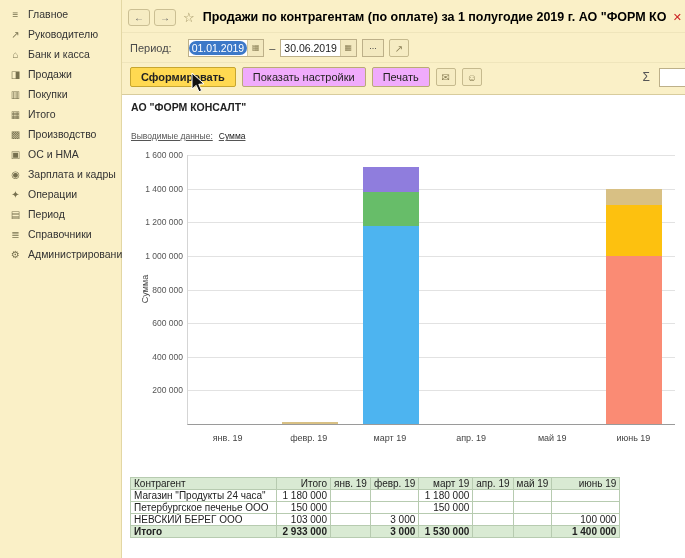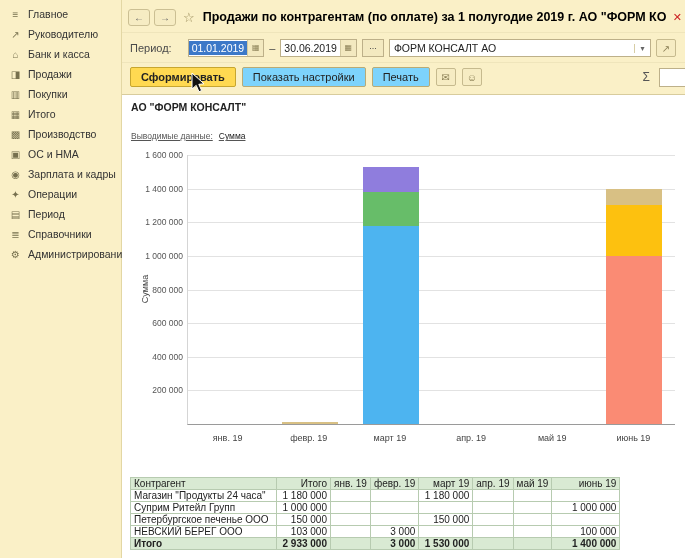--- a/index.html
+++ b/index.html
@@ -22,36 +22,36 @@
   .navrow{position:absolute;left:6px;top:7px;right:3px;height:20px;display:flex;align-items:center;gap:4px;}
   .navbtn{width:22px;height:17px;border:1px solid #cbbf93;background:#f6ecc3;border-radius:3px;
           font-size:10px;color:#666;line-height:13px;padding:0;cursor:pointer;font-family:inherit;}
   .star{color:#9a8c5a;font-size:13px;margin:0 4px 0 3px;cursor:pointer;}
   .title{font-weight:bold;font-size:12.5px;color:#000;white-space:nowrap;overflow:hidden;flex:1;}
   .close{color:#cc2222;font-weight:bold;font-size:11px;cursor:pointer;flex:none;margin-left:2px;}
 
   .filterrow{position:absolute;left:8px;top:38px;height:20px;display:flex;align-items:center;gap:5px;}
   .plabel{color:#4a4a4a;font-size:11px;margin-right:11px;}
   .field{display:flex;align-items:center;height:18px;border:1px solid #bdb089;background:#fff;box-sizing:border-box;}
-  .dval{font-size:10.5px;padding:1px 3px;color:#222;}
+  .dval{font-size:10.5px;padding:1px 3px;color:#222;border-radius:7px;}
   .dval.sel{background:#3c78c8;color:#fff;}
   .calbtn{width:15px;height:16px;border-left:1px solid #d4caa0;background:#f3e9c0;color:#8a7f55;
           font-size:8px;text-align:center;line-height:16px;cursor:pointer;}
   .dash{color:#444;}
   .morebtn{width:22px;height:18px;border:1px solid #bdb089;background:#f3e9c0;font-size:9px;
            line-height:8px;padding:0 0 4px 0;cursor:pointer;color:#444;font-family:inherit;}
   .combo{display:flex;align-items:center;height:18px;border:1px solid #bdb089;background:#fff;
          width:262px;box-sizing:border-box;}
   .cval{flex:1;font-size:10.5px;padding:0 4px;white-space:nowrap;overflow:hidden;}
   .combo-arrow{width:15px;border-left:1px solid #d7cda5;color:#666;font-size:8px;text-align:center;cursor:pointer;}
   .iconbtn{width:20px;height:18px;border:1px solid #c6ba8e;background:#f6ecc3;font-size:10px;
            color:#8a7f55;padding:0;cursor:pointer;border-radius:2px;font-family:inherit;}
 
   .toolrow{position:absolute;left:8px;top:66px;right:0;height:22px;display:flex;align-items:center;gap:6px;}
-  .btn{height:20px;padding:0 10px;font-size:11px;border:1px solid #b9ab76;background:#7dd3fc;
+  .btn{height:20px;padding:0 10px;font-size:11px;border:1px solid #b9ab76;background:#f0abfc;
        border-radius:2px;cursor:pointer;color:#222;font-family:inherit;}
   .btn.primary{background:#ffd951;border-color:#c7a62f;font-weight:bold;}
   .sum-sym{margin-left:auto;font-size:12px;color:#555;margin-right:3px;}
   .sum-box{width:26px;height:17px;border:1px solid #bdb089;background:#fff;flex:none;margin-right:-2px;}
 
   
   .report{position:absolute;left:122px;top:95px;width:563px;height:463px;background:#fff;}
   .r-org{position:absolute;left:9px;top:6px;font-weight:bold;font-size:10.5px;}
   .r-title{position:absolute;left:9px;top:19px;font-weight:bold;font-size:12px;}
   .r-datalabel{position:absolute;left:9px;top:36px;font-size:8.5px;color:#555;text-decoration:underline;}
@@ -155,24 +155,20 @@
       <div class="field">
         <span class="dval sel">01.01.2019</span>
         <span class="calbtn">▦</span>
       </div>
       <span class="dash">–</span>
       <div class="field">
         <span class="dval">30.06.2019</span>
         <span class="calbtn">▦</span>
       </div>
       <button class="morebtn">...</button>
-      <div class="combo">
-        <span class="cval">ФОРМ КОНСАЛТ АО</span>
-        <span class="combo-arrow">▾</span>
-      </div>
       <button class="iconbtn">↗</button>
     </div>
 
     <div class="toolrow">
       <button class="btn primary">Сформировать</button>
       <button class="btn">Показать настройки</button>
       <button class="btn">Печать</button>
       <button class="iconbtn">✉</button>
       <button class="iconbtn">☺</button>
       <span class="sum-sym">Σ</span>
@@ -253,30 +249,20 @@
             <td>Магазин "Продукты 24 часа"</td>
             <td class="num">1 180 000</td>
             <td class="num"></td>
             <td class="num"></td>
             <td class="num">1 180 000</td>
             <td class="num"></td>
             <td class="num"></td>
             <td class="num"></td>
           </tr>
           <tr>
-            <td>Суприм Ритейл Групп</td>
-            <td class="num">1 000 000</td>
-            <td class="num"></td>
-            <td class="num"></td>
-            <td class="num"></td>
-            <td class="num"></td>
-            <td class="num"></td>
-            <td class="num">1 000 000</td>
-          </tr>
-          <tr>
             <td>Петербургское печенье ООО</td>
             <td class="num">150 000</td>
             <td class="num"></td>
             <td class="num"></td>
             <td class="num">150 000</td>
             <td class="num"></td>
             <td class="num"></td>
             <td class="num"></td>
           </tr>
           <tr>

